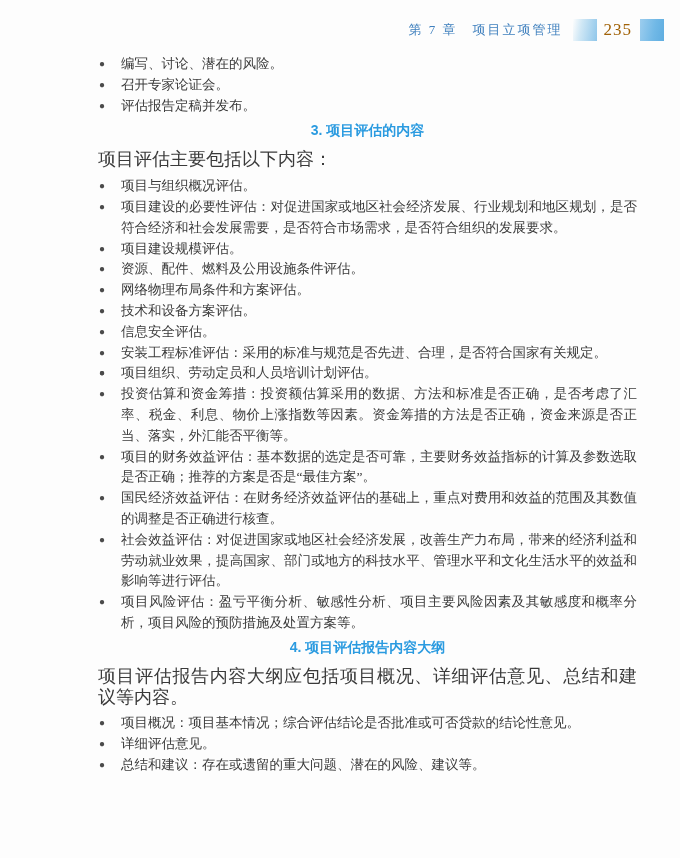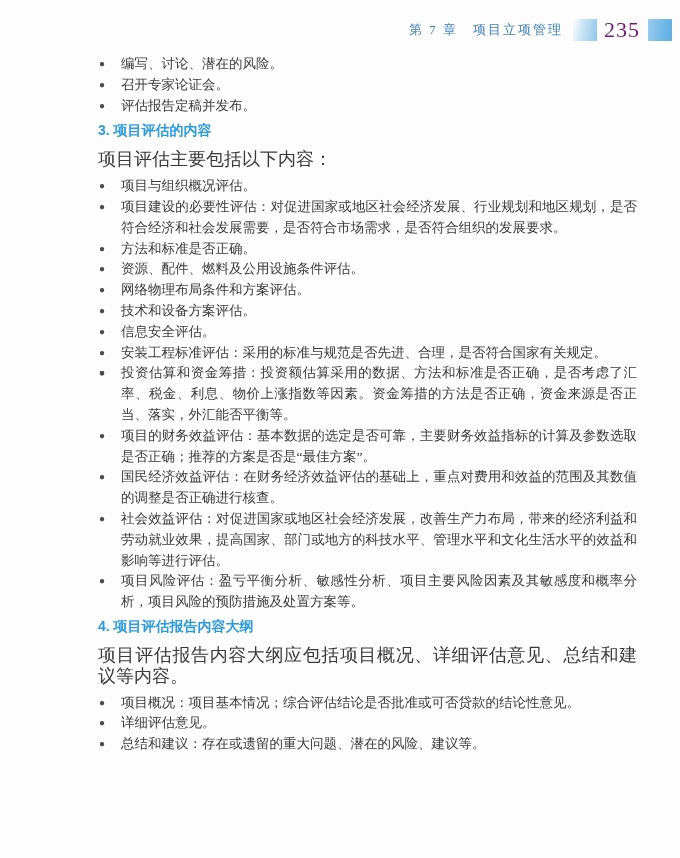--- a/index.html
+++ b/index.html
@@ -15,21 +15,21 @@
     background: #fdfdfd;
     overflow: hidden;
     font-family: "Liberation Serif", "DejaVu Serif", serif;
     color: #3a3a3a;
   }
   
   .header {
     position: absolute;
     top: 18px;
     left: 0;
-    right: 8px;
+    right: 16px;
     height: 24px;
     display: flex;
     align-items: center;
     justify-content: flex-end;
   }
   .chapter-title {
     color: #4080be;
     font-size: 13px;
     letter-spacing: 2px;
     margin-right: 10px;
@@ -42,22 +42,22 @@
   }
   .accent-sq.left {
     background: linear-gradient(100deg, #fdfdfd 0%, #cfe7f5 35%, #8fc6ea 100%);
     margin-right: 7px;
   }
   .accent-sq.right {
     background: linear-gradient(100deg, #9ccdee 0%, #70b8e6 60%, #5fade0 100%);
     margin-left: 8px;
   }
   .page-number {
-    font-size: 22px;
-    color: #701a75;
+    font-size: 17px;
+    color: #a16207;
     letter-spacing: 1px;
   }
   
   .content {
     position: absolute;
     top: 54px;
     left: 98px;
     width: 539px;
   }
   .blist {
@@ -81,20 +81,21 @@
     line-height: 20.8px;
     color: #4a4a4a;
   }
   .sec-heading {
     font-family: "Liberation Sans", "DejaVu Sans", sans-serif;
     font-weight: bold;
     font-size: 14px;
     line-height: 19px;
     color: #2b9be0;
     margin: 5px 0 0 0;
+    text-align: center;
   }
   .lead {
     font-size: 18px;
     line-height: 20.8px;
     margin: 9px 0 6px 0;
     text-align: justify;
     text-justify: inter-ideograph;
   }
   .sec4-gap { margin-top: 4px; }
 </style>
@@ -117,28 +118,28 @@
       <li><span class="dot">●</span><span>召开专家论证会。</span></li>
       <li><span class="dot">●</span><span>评估报告定稿并发布。</span></li>
     </ul>
 
     <h3 class="sec-heading">3. 项目评估的内容</h3>
     <p class="lead">项目评估主要包括以下内容：</p>
 
     <ul class="blist">
       <li><span class="dot">●</span><span>项目与组织概况评估。</span></li>
       <li><span class="dot">●</span><span>项目建设的必要性评估：对促进国家或地区社会经济发展、行业规划和地区规划，是否符合经济和社会发展需要，是否符合市场需求，是否符合组织的发展要求。</span></li>
-      <li><span class="dot">●</span><span>方法和标准是否正确。</span></li>
+      <li><span class="dot">●</span><span>项目建设规模评估。</span></li>
       <li><span class="dot">●</span><span>资源、配件、燃料及公用设施条件评估。</span></li>
       <li><span class="dot">●</span><span>网络物理布局条件和方案评估。</span></li>
       <li><span class="dot">●</span><span>技术和设备方案评估。</span></li>
       <li><span class="dot">●</span><span>信息安全评估。</span></li>
       <li><span class="dot">●</span><span>安装工程标准评估：采用的标准与规范是否先进、合理，是否符合国家有关规定。</span></li>
       <li><span class="dot">●</span></li>
-      <li><span class="dot">●</span></li>
+      <li><span class="dot">●</span><span>项目组织、劳动定员和人员培训计划评估。</span></li>
       <li><span class="dot">●</span><span>投资估算和资金筹措：投资额估算采用的数据、方法和标准是否正确，是否考虑了汇率、税金、利息、物价上涨指数等因素。资金筹措的方法是否正确，资金来源是否正当、落实，外汇能否平衡等。</span></li>
       <li><span class="dot">●</span><span>项目的财务效益评估：基本数据的选定是否可靠，主要财务效益指标的计算及参数选取是否正确；推荐的方案是否是“最佳方案”。</span></li>
       <li><span class="dot">●</span><span>国民经济效益评估：在财务经济效益评估的基础上，重点对费用和效益的范围及其数值的调整是否正确进行核查。</span></li>
       <li><span class="dot">●</span><span>社会效益评估：对促进国家或地区社会经济发展，改善生产力布局，带来的经济利益和劳动就业效果，提高国家、部门或地方的科技水平、管理水平和文化生活水平的效益和影响等进行评估。</span></li>
       <li><span class="dot">●</span><span>项目风险评估：盈亏平衡分析、敏感性分析、项目主要风险因素及其敏感度和概率分析，项目风险的预防措施及处置方案等。</span></li>
     </ul>
 
     <h3 class="sec-heading sec4-gap">4. 项目评估报告内容大纲</h3>
     <p class="lead">项目评估报告内容大纲应包括项目概况、详细评估意见、总结和建议等内容。</p>
 

